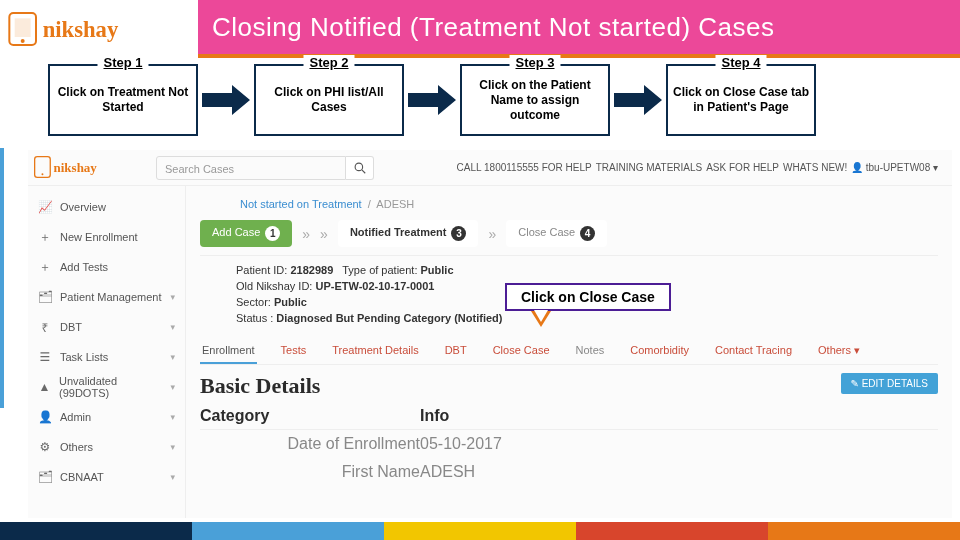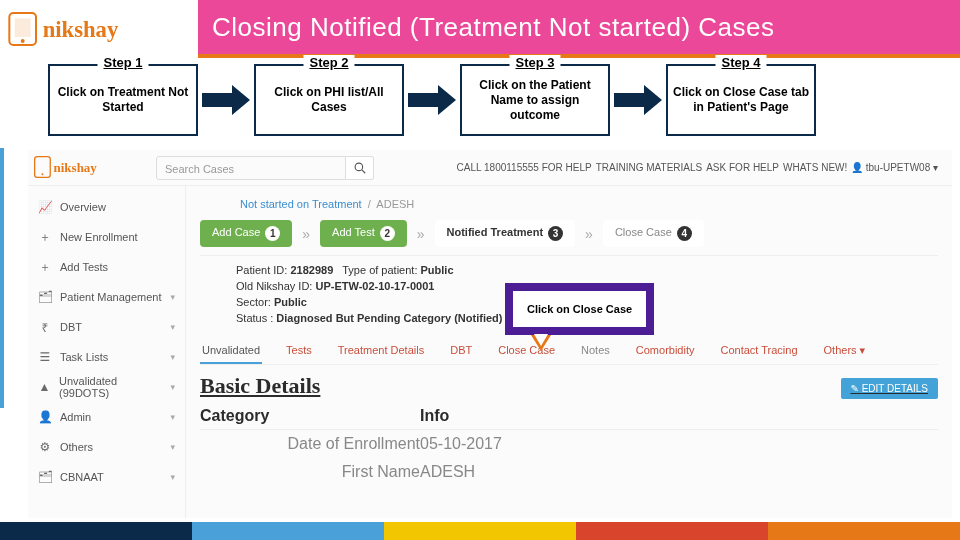--- a/index.html
+++ b/index.html
@@ -53,32 +53,32 @@
   .meta { padding: 8px 0 4px; font-size: 11px; }
   .meta div { margin-bottom: 4px; color: #333; margin-left: 36px; }
   .meta b { font-weight: 700; }
 
   .tabs { display: flex; gap: 22px; border-bottom: 1px solid #eee; padding-top: 6px; font-size: 11px; }
   .tabs span { padding: 6px 2px; }
   .t-red { color: #c94d3a; }
   .t-grey { color: #888; }
   .t-active { border-bottom: 2px solid #4aa0d8; color: #555; }
 
-  .section-h { display: flex; align-items: flex-end; justify-content: space-between; padding: 8px 0 4px; text-decoration: underline; }
+  .section-h { display: flex; align-items: flex-start; justify-content: space-between; padding: 8px 0 4px; }
   .section-h h2 { font-family: Georgia, serif; font-weight: 700; font-size: 22px; }
   .edit-btn { background: #43a2d7; color: #fff; font-size: 10px; padding: 5px 10px; border-radius: 2px; }
   .edit-btn::before { content: "\270E  "; }
 
   .detail-head { display: flex; font-weight: 700; border-bottom: 1px solid #eee; padding: 4px 0; font-size: 16px; }
   .detail-head .c1, .detail-row .c1 { width: 220px; }
   .detail-row { display: flex; padding: 5px 0; color: #888; font-size: 16px; text-align: right; }
 
   
   .callout { position: absolute; top: 283px; left: 505px; z-index: 10; }
-  .callout .box { background: #fff; border: 8px solid #4c1d95; padding: 12px 14px; font-weight: 700; font-size: 11px; }
+  .callout .box { background: #fff; border: 2px solid #4c1d95; padding: 4px 14px; font-weight: 700; font-size: 14px; }
   .callout .tail { width: 0; height: 0; border-left: 10px solid transparent; border-right: 10px solid transparent; border-top: 16px solid #e77817; margin-left: 26px; position: relative; }
   .callout .tail::after { content: ""; position: absolute; top: -17px; left: -7px; width: 0; height: 0; border-left: 7px solid transparent; border-right: 7px solid transparent; border-top: 12px solid #fff; }
 
   
   .blue-strip { position: absolute; left: 0; top: 148px; width: 4px; height: 260px; background: #4aa0d8; }
 
   
   .footer { position: absolute; bottom: 0; left: 0; right: 0; height: 18px; display: flex; }
   .footer div { flex: 1; }
   .f1 { background: #0b2a4a; }
@@ -215,45 +215,41 @@
         <div class="crumb">
           <a>Not started on Treatment</a> &nbsp;/&nbsp; <span>ADESH</span>
         </div>
 
         <div class="pillrow">
           <span class="pill green">
               <span>Add Case</span>
               <span class="badge">1</span>
             </span>
           <span class="chev">»</span>
-          <span class="pill green">
-              <span>Add Test</span>
-              <span class="badge">2</span>
-            </span>
           <span class="chev">»</span>
           <span class="pill select">
               <span>Notified Treatment</span>
               <span class="badge">3</span>
             </span>
           <span class="chev">»</span>
           <span class="pill grey">
               <span>Close Case</span>
               <span class="badge">4</span>
             </span>
         </div>
 
         <div class="meta">
           <div><span>Patient ID:</span> <b>2182989</b> &nbsp; <span>Type of patient:</span> <b>Public</b></div>
           <div><span>Old Nikshay ID:</span> <b>UP-ETW-02-10-17-0001</b></div>
           <div><span>Sector:</span> <b>Public</b></div>
           <div><span>Status :</span> <b>Diagnosed But Pending Category (Notified)</b></div>
         </div>
 
         <div class="tabs">
-          <span class="t-active">Unvalidated</span>
+          <span class="t-active">Enrollment</span>
           <span class="t-red">Tests</span>
           <span class="t-red">Treatment Details</span>
           <span class="t-red">DBT</span>
           <span class="t-red">Close Case</span>
           <span class="t-grey">Notes</span>
           <span class="t-red">Comorbidity</span>
           <span class="t-red">Contact Tracing</span>
           <span class="t-red">Others ▾</span>
         </div>
 

